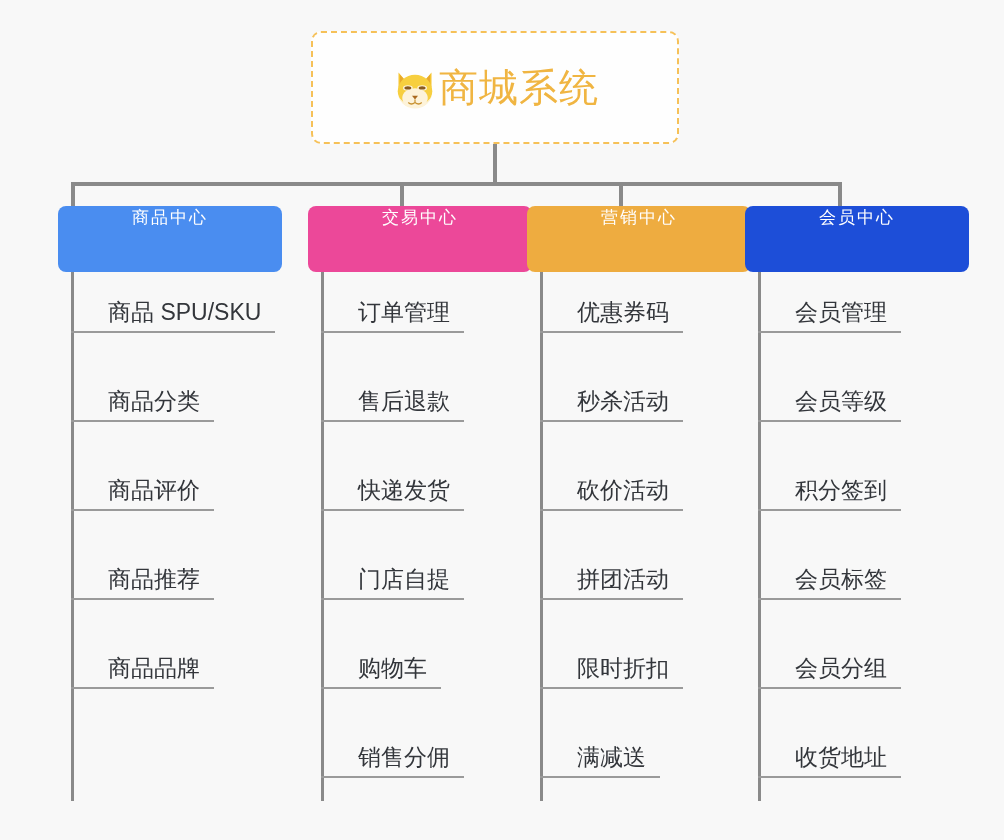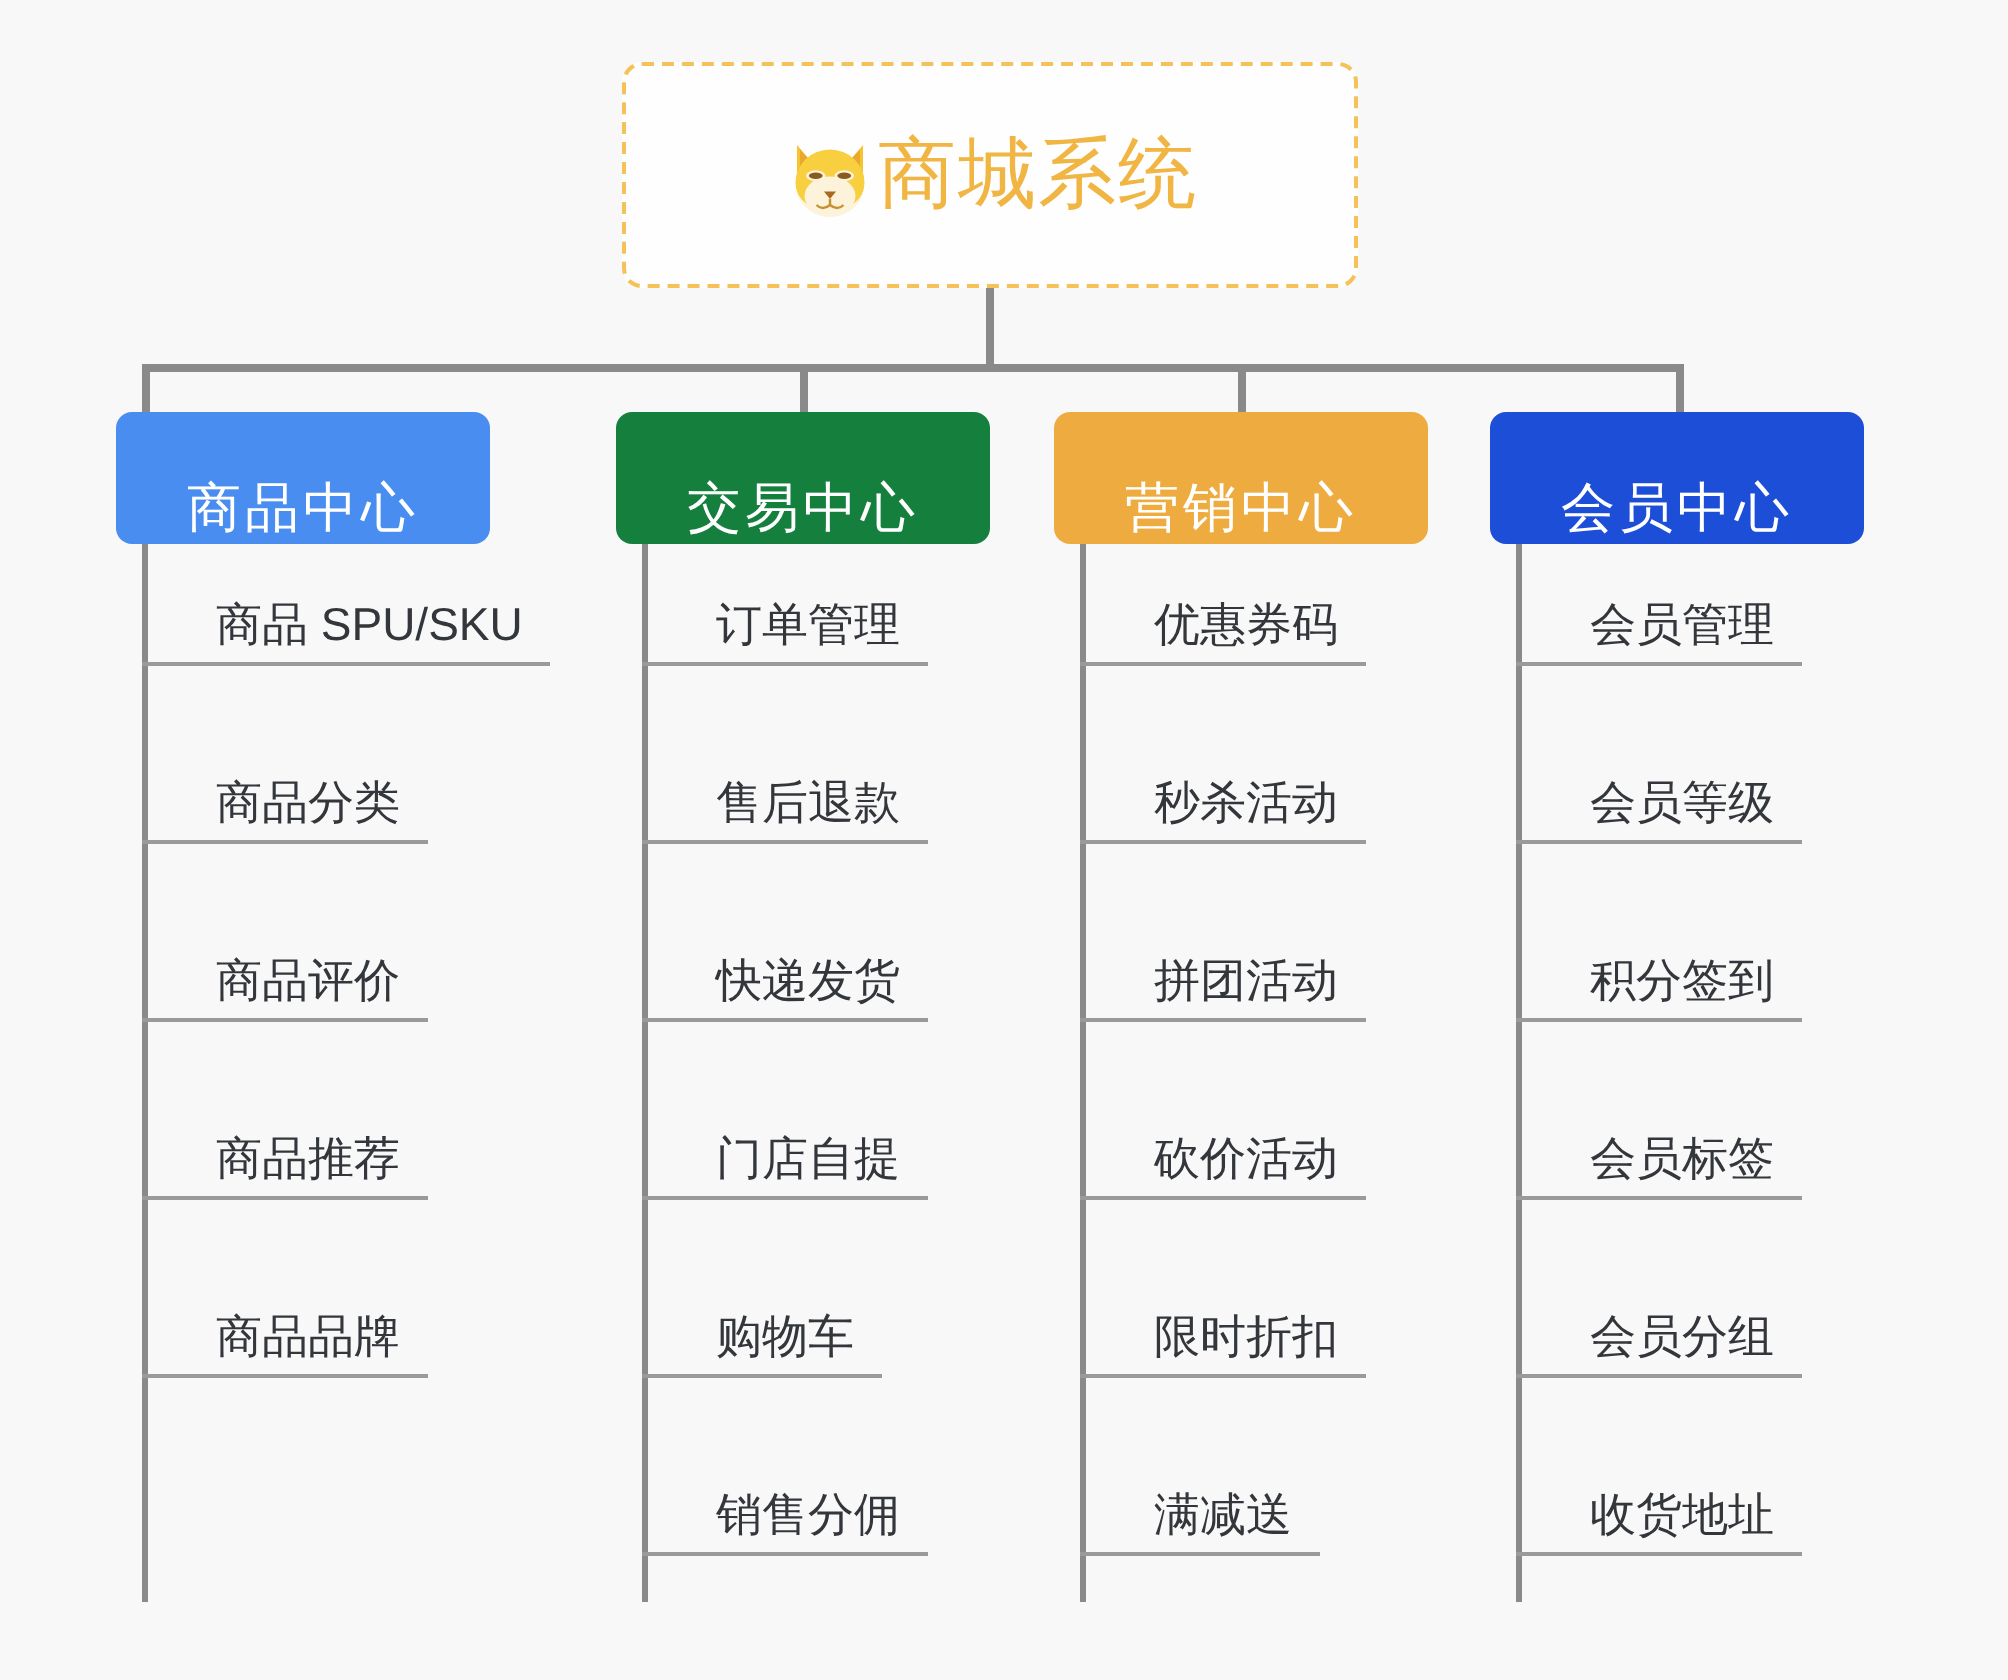--- a/index.html
+++ b/index.html
@@ -59,28 +59,28 @@
 
   
   .branch {
     position: absolute;
     top: 206px;
   }
   .branch-header {
     position: absolute;
     top: 0;
     left: 0;
-    width: 187px;
+    width: 224px;
     height: 66px;
     border-radius: 8px;
     display: flex;
-    align-items: flex-end;
+    align-items: flex-start;
     justify-content: center;
     color: #ffffff;
-    font-size: 27px;
+    font-size: 17px;
     letter-spacing: 2px;
     box-sizing: border-box;
   }
   .branch-spine {
     position: absolute;
     left: 13px;
     top: 66px;
     width: 3px;
     background: #8a8a8a;
   }
@@ -168,21 +168,21 @@
   </div>
           <div class="leaf">
     <span class="leaf-label">商品推荐</span>
   </div>
           <div class="leaf">
     <span class="leaf-label">商品品牌</span>
   </div>
         </div>
   </div>
       <div class="branch" style="left: 308px;">
-    <div class="branch-header c-red" style="background: #15803d;">
+    <div class="branch-header c-red" style="background: #ec4899;">
       <span>交易中心</span>
     </div>
     <div class="branch-spine" style="height: 529px; background: rgb(138, 138, 138);"></div>
     <div class="leaf-list">
           <div class="leaf">
     <span class="leaf-label">订单管理</span>
   </div>
           <div class="leaf">
     <span class="leaf-label">售后退款</span>
   </div>
@@ -206,24 +206,24 @@
     </div>
     <div class="branch-spine" style="height: 529px; background: rgb(138, 138, 138);"></div>
     <div class="leaf-list">
           <div class="leaf">
     <span class="leaf-label">优惠券码</span>
   </div>
           <div class="leaf">
     <span class="leaf-label">秒杀活动</span>
   </div>
           <div class="leaf">
+    <span class="leaf-label">砍价活动</span>
+  </div>
+          <div class="leaf">
     <span class="leaf-label">拼团活动</span>
-  </div>
-          <div class="leaf">
-    <span class="leaf-label">砍价活动</span>
   </div>
           <div class="leaf">
     <span class="leaf-label">限时折扣</span>
   </div>
           <div class="leaf">
     <span class="leaf-label">满减送</span>
   </div>
         </div>
   </div>
       <div class="branch" style="left: 745px;">

